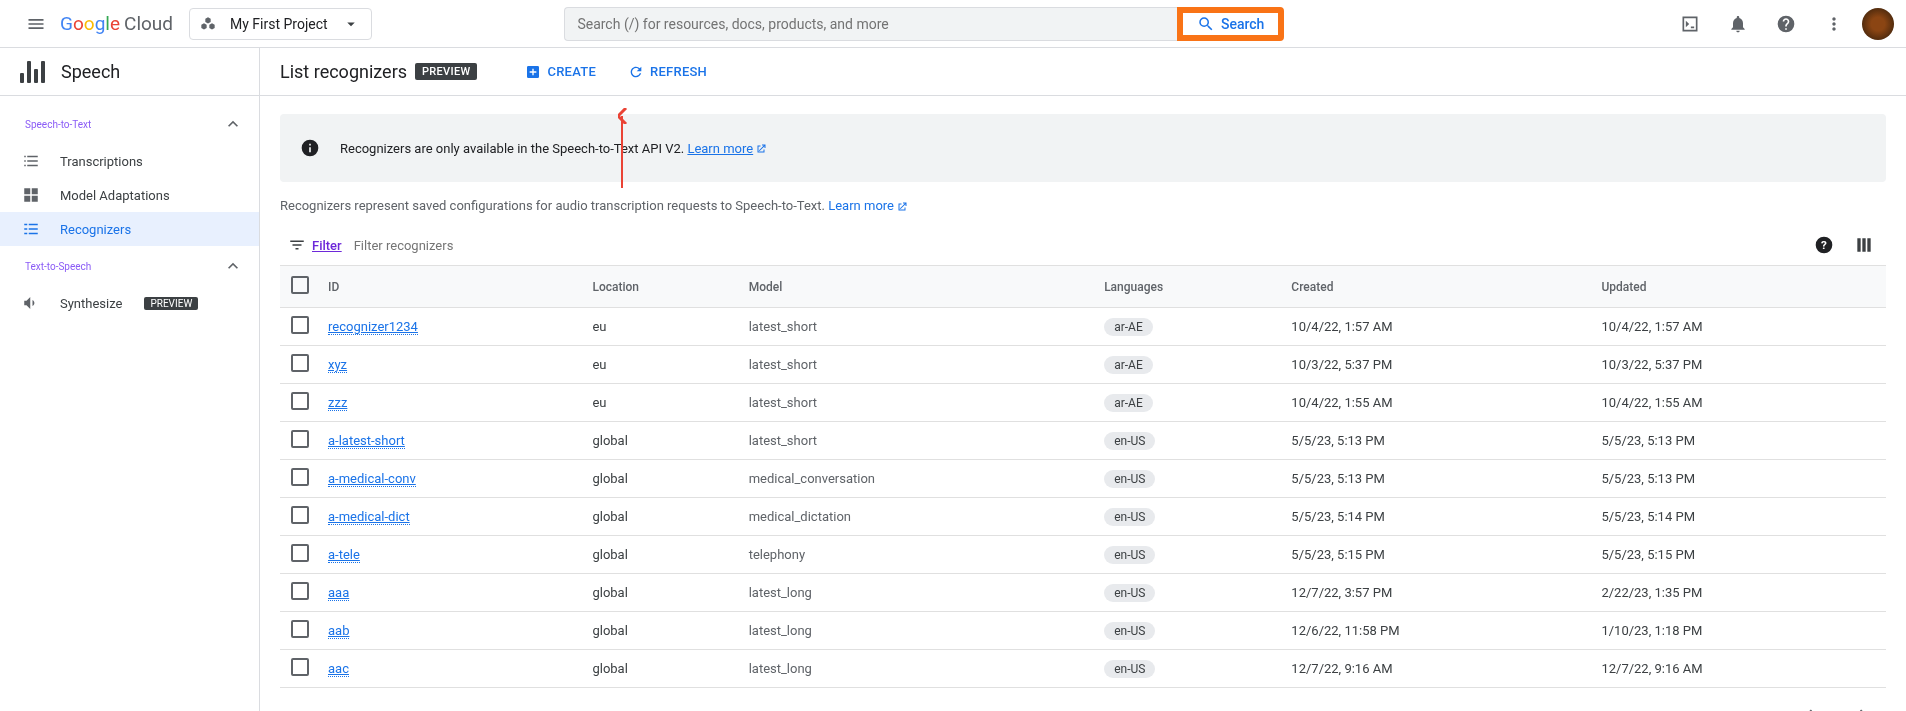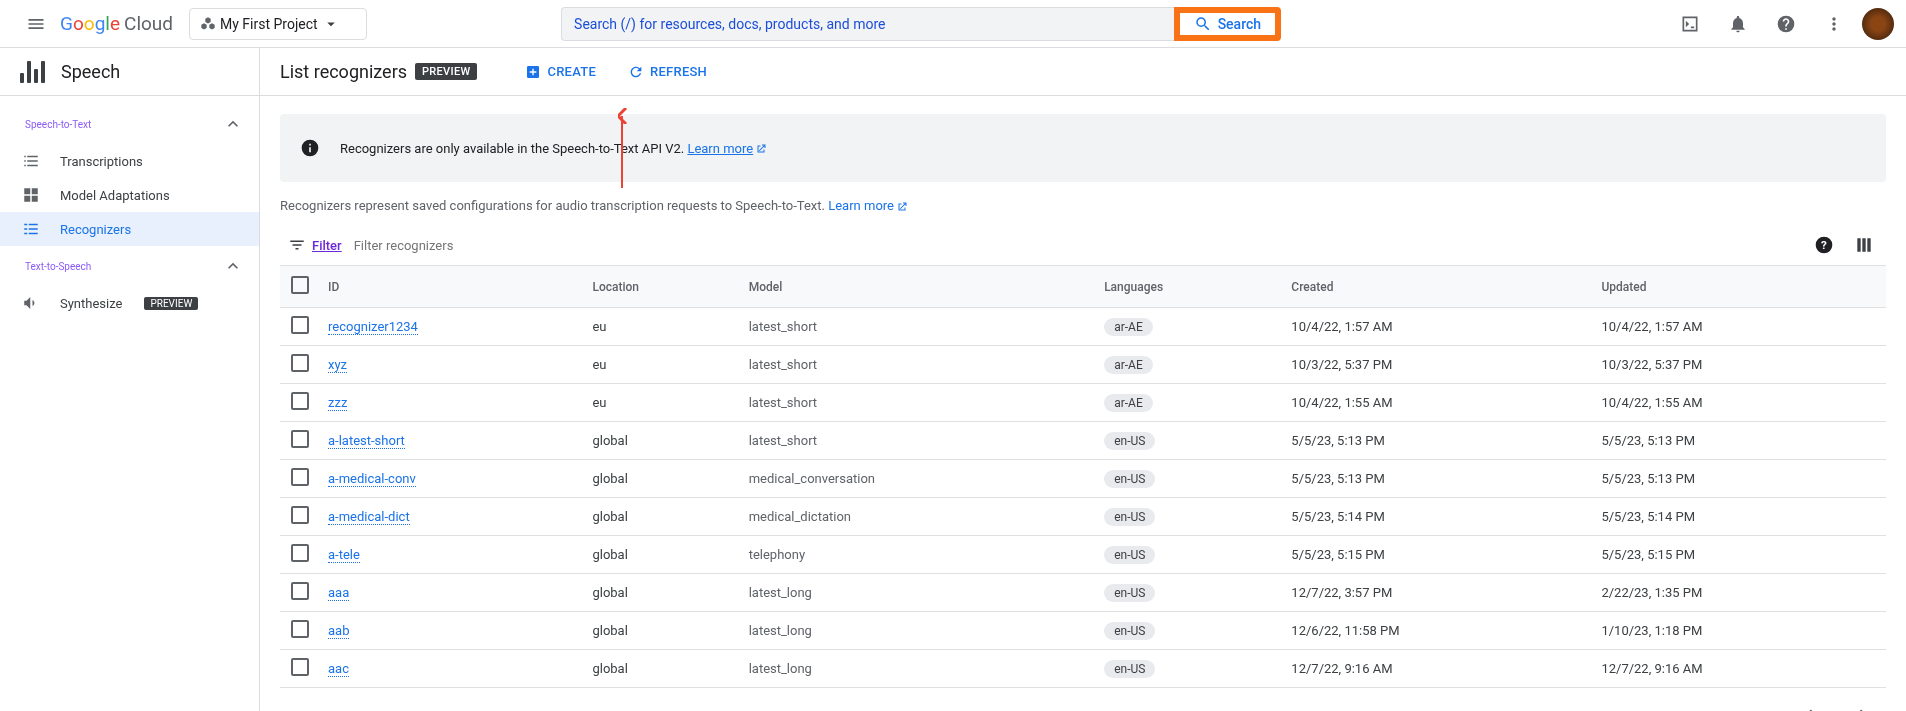--- a/index.html
+++ b/index.html
@@ -4,23 +4,23 @@
 <style>
 * { box-sizing: border-box; margin: 0; padding: 0; font-family: 'Google Sans', Roboto, Arial, sans-serif; }
 body { background: #fff; color: #202124; font-size: 13px; overflow-x: hidden; }
 
 
 .header { height: 48px; display: flex; align-items: center; padding: 0 12px; border-bottom: 1px solid #dadce0; }
 .menu-btn { width: 48px; height: 48px; display:flex; align-items:center; justify-content:center; cursor:pointer; color:#5f6368; }
 .logo { display:flex; align-items:center; margin-right:16px; font-size:19px; }
 .logo .g-text { font-weight: 400; }
 .logo .cloud-text { color:#5f6368; margin-left:4px; font-weight:400; }
-.project-picker { height:32px; border:1px solid #dadce0; border-radius:4px; display:flex; align-items:center; padding:0 26px 0 10px; cursor:pointer; font-size:14px; gap:4px; }
+.project-picker { height:32px; border:1px solid #dadce0; border-radius:4px; display:flex; align-items:center; padding:0 11px 0 10px; cursor:pointer; font-size:14px; gap:14px; }
 .search-wrap { margin-left: auto; margin-right: auto; display:flex; align-items:center; width:720px; }
-.search-box { flex:1; height:34px; background:#f1f3f4; border:1px solid #dadce0; border-right:none; border-radius:4px 0 0 4px; padding:0 12px; color:#1d4ed8; display:flex; align-items:center; font-size:14px; }
+.search-box { flex:1; height:34px; background:#f1f3f4; border:1px solid #dadce0; border-right:none; border-radius:4px 0 0 4px; padding:0 12px; color:#737373; display:flex; align-items:center; font-size:14px; }
 .search-btn { height:34px; border:6px solid #f97316; border-radius:0 4px 4px 0; background:#fff; display:flex; align-items:center; padding:0 14px; color:#1a73e8; font-size:14px; gap:6px; cursor:pointer; font-weight:500; }
 .header-right { display:flex; gap:8px; align-items:center; margin-left:auto; }
 .hicon { width:40px; height:40px; display:flex; align-items:center; justify-content:center; color:#5f6368; cursor:pointer; }
 .avatar { width:32px; height:32px; border-radius:50%; background: radial-gradient(circle, #8b4513 30%, #2a1a0a 100%); }
 
 
 .secondbar { height: 48px; display:flex; align-items:center; border-bottom:1px solid #dadce0; }
 .side-head { width:260px; display:flex; align-items:center; padding-left:20px; gap:16px; height:48px; border-right:1px solid #dadce0; }
 .speech-logo { display:flex; gap:3px; align-items:flex-end; height:22px;}
 .speech-logo .bar { width:4px; background:#3c4043; border-radius:1px; }
@@ -47,21 +47,21 @@
 .filter-bar { display:flex; align-items:center; padding:10px 0; border-bottom:1px solid #e0e0e0; gap:12px; }
 .filter-label { font-size:13px; font-weight:500; color:#6d28d9; display:flex; align-items:center; gap:6px; margin-left:8px;text-decoration:underline;}
 .filter-input { border:none; outline:none; font-size:13px; color:#5f6368; flex:1; }
 .filter-right { margin-left:auto; display:flex; gap:20px; align-items:center; padding-right:12px; color:#3c4043;}
 
 table { width:100%; border-collapse:collapse; font-size:13px; }
 th { text-align:left; font-weight:500; color:#5f6368; padding:10px 8px; border-bottom:1px solid #e0e0e0; background:#f8f9fa; font-size:12px;}
 td { padding:8px 8px; border-bottom:1px solid #e0e0e0; color:#3c4043; }
 .chk-col { width:40px; text-align:center; }
 .chk { width:18px; height:18px; border:2px solid #5f6368; border-radius:2px; display:inline-block; }
-.id-link { color:#1a73e8; border-bottom:1px dotted #1a73e8; cursor:pointer; }
+.id-link { color:#1a73e8; border-bottom:1px dotted #1a73e8; cursor:pointer;text-decoration:underline; }
 .lang-chip { background:#e8eaed; border-radius:10px; padding:2px 10px; font-size:12px; color:#3c4043; display:inline-block;}
 td.model-cell { color:#5f6368; }
 
 .pager { display:flex; justify-content:flex-end; align-items:center; gap:24px; padding:12px 8px; color:#3c4043; font-size:12px;}
 .pg-btn { cursor:pointer; color:#5f6368; padding:4px; }
 
 .arrow-annotation { position:absolute; left:352px; top:14px; pointer-events:none; }
 .arrow-annotation svg { overflow:visible; }
 
 .ext-link-icon { width:12px; height:12px; display:inline-block; vertical-align:middle; margin-left:2px; }

